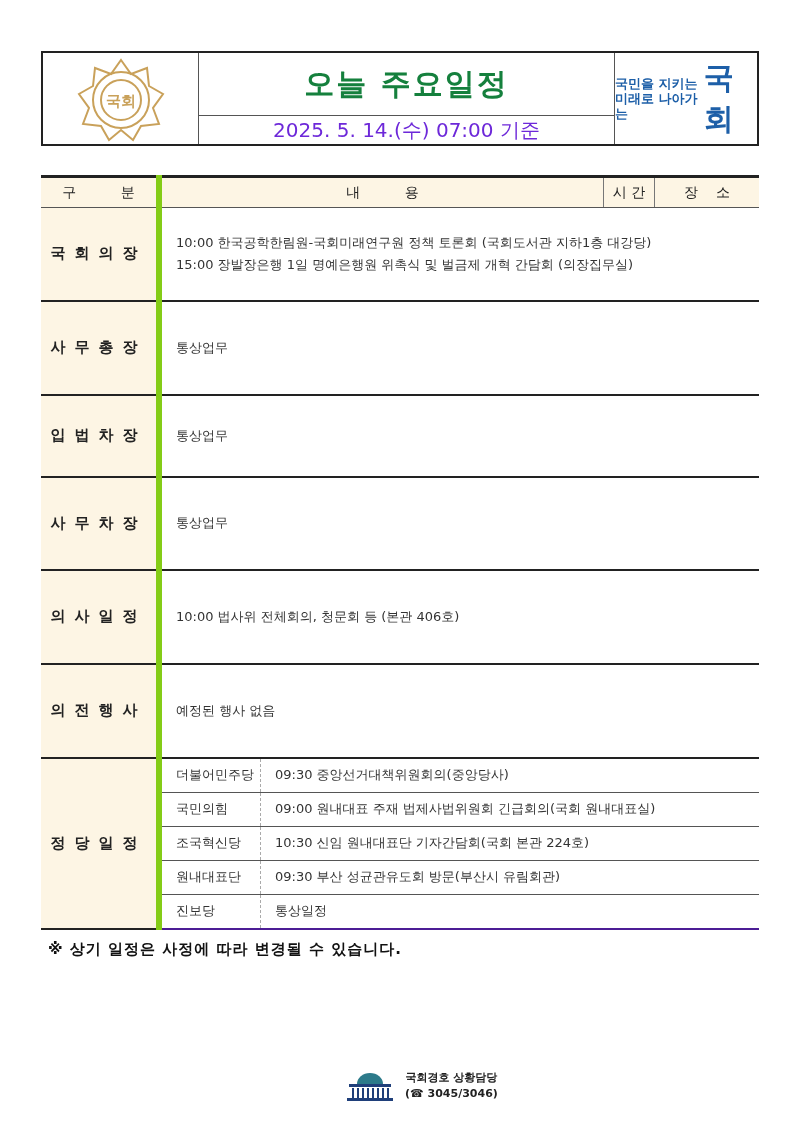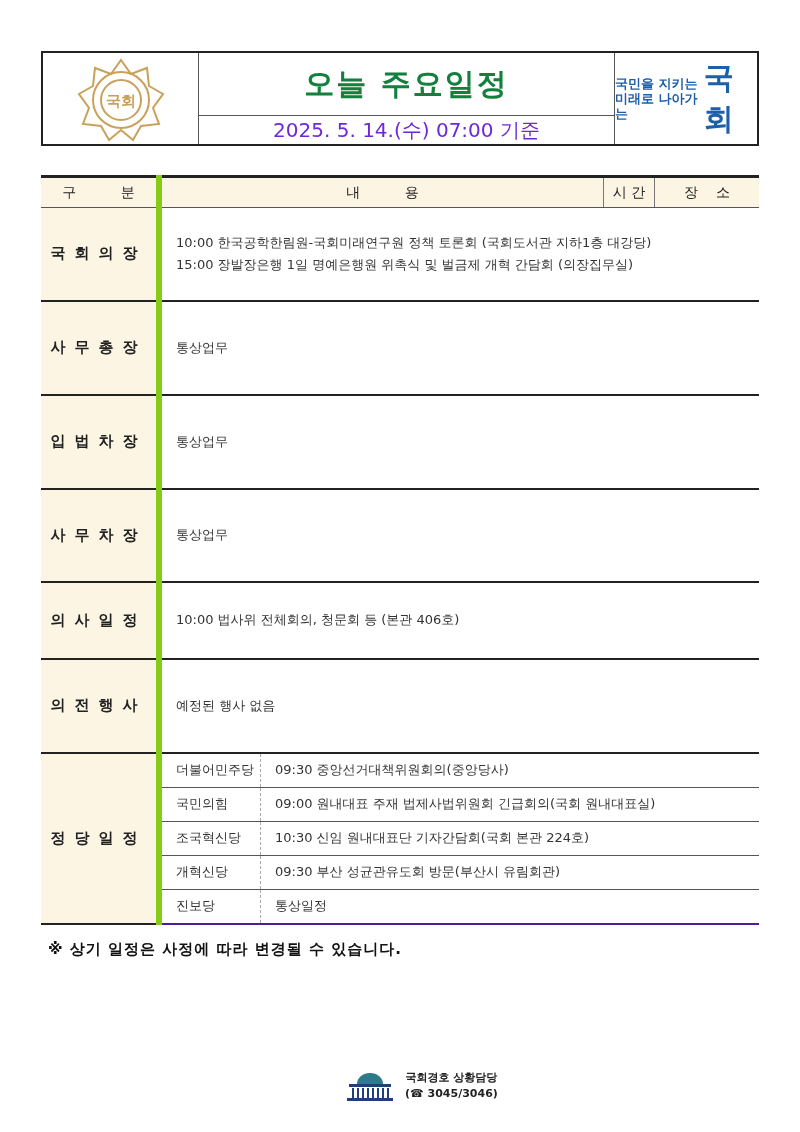--- a/index.html
+++ b/index.html
@@ -66,29 +66,29 @@
     <td class="cat">국회의장</td>
     <td colspan="4" class="content">
       <div>10:00 한국공학한림원-국회미래연구원 정책 토론회 (국회도서관 지하1층 대강당)</div>
       <div>15:00 장발장은행 1일 명예은행원 위촉식 및 벌금제 개혁 간담회 (의장집무실)</div>
     </td>
   </tr>
   <tr class="row" style="height:94px">
     <td class="cat">사무총장</td>
     <td colspan="4" class="content">통상업무</td>
   </tr>
-  <tr class="row" style="height:94px">
+  <tr class="row" style="height:82px">
     <td class="cat">입법차장</td>
     <td colspan="4" class="content">통상업무</td>
   </tr>
   <tr class="row" style="height:93px">
     <td class="cat">사무차장</td>
     <td colspan="4" class="content">통상업무</td>
   </tr>
-  <tr class="row" style="height:77px">
+  <tr class="row" style="height:94px">
     <td class="cat">의사일정</td>
     <td colspan="4" class="content">10:00 법사위 전체회의, 청문회 등 (본관 406호)</td>
   </tr>
   <tr class="row" style="height:94px">
     <td class="cat">의전행사</td>
     <td colspan="4" class="content">예정된 행사 없음</td>
   </tr>
   <tr class="party-row">
     <td class="cat" rowspan="5" style="border-bottom:2px solid #222">정당일정</td>
     <td class="party-name">더불어민주당</td>
@@ -96,21 +96,21 @@
   </tr>
   <tr class="party-row">
     <td class="party-name">국민의힘</td>
     <td colspan="3" class="content">09:00 원내대표 주재 법제사법위원회 긴급회의(국회 원내대표실)</td>
   </tr>
   <tr class="party-row">
     <td class="party-name">조국혁신당</td>
     <td colspan="3" class="content">10:30 신임 원내대표단 기자간담회(국회 본관 224호)</td>
   </tr>
   <tr class="party-row">
-    <td class="party-name">개혁신당</td>
+    <td class="party-name">원내대표단</td>
     <td colspan="3" class="content">09:30 부산 성균관유도회 방문(부산시 유림회관)</td>
   </tr>
   <tr class="party-row last">
     <td class="party-name">진보당</td>
     <td colspan="3" class="content">통상일정</td>
   </tr>
 </tbody>
   </table>
 
 <div class="note">※ 상기 일정은 사정에 따라 변경될 수 있습니다.</div>

